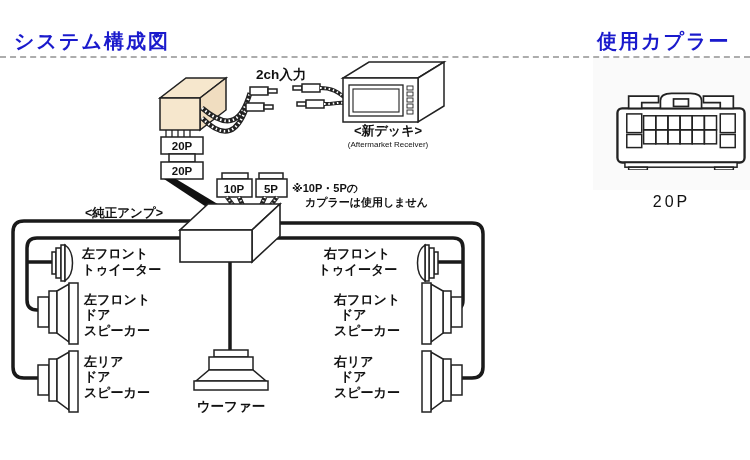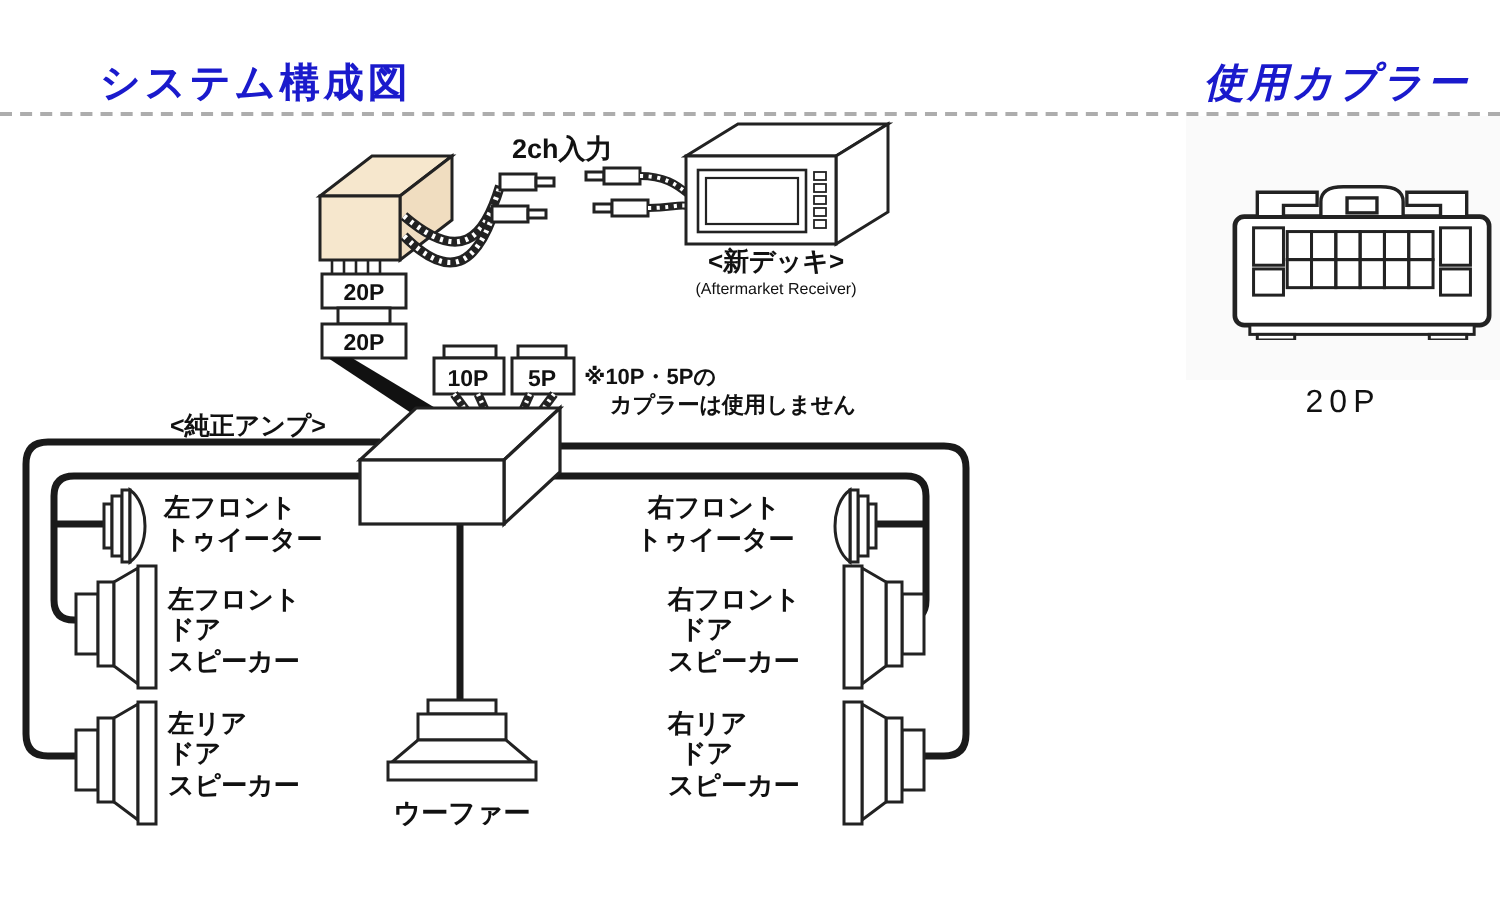--- a/index.html
+++ b/index.html
@@ -3,24 +3,24 @@
 <meta charset="utf-8">
 <style>
   html,body{margin:0;padding:0;}
   body{
     width:750px;height:460px;position:relative;background:#ffffff;
     font-family:"Liberation Sans","DejaVu Sans",sans-serif;color:#111;
     overflow:hidden;
   }
   .title{
     position:absolute;top:28px;font-size:20px;font-weight:bold;
-    color:#1a1acc;letter-spacing:2px;white-space:nowrap;margin-left:36px;
+    color:#1a1acc;letter-spacing:2px;white-space:nowrap;
   }
   .title-left{left:14px;}
-  .title-right{left:566px;font-style:italic;}
+  .title-right{left:597px;}
   .rule{
     position:absolute;top:56px;left:0;width:750px;height:0;
     border-top:2px dashed #adadad;
   }
   .coupler-panel{
     position:absolute;left:593px;top:58px;width:157px;height:132px;
     background:#fafafa;
   }
   .coupler-svg{position:absolute;left:22px;top:26px;}
   .coupler-label{

